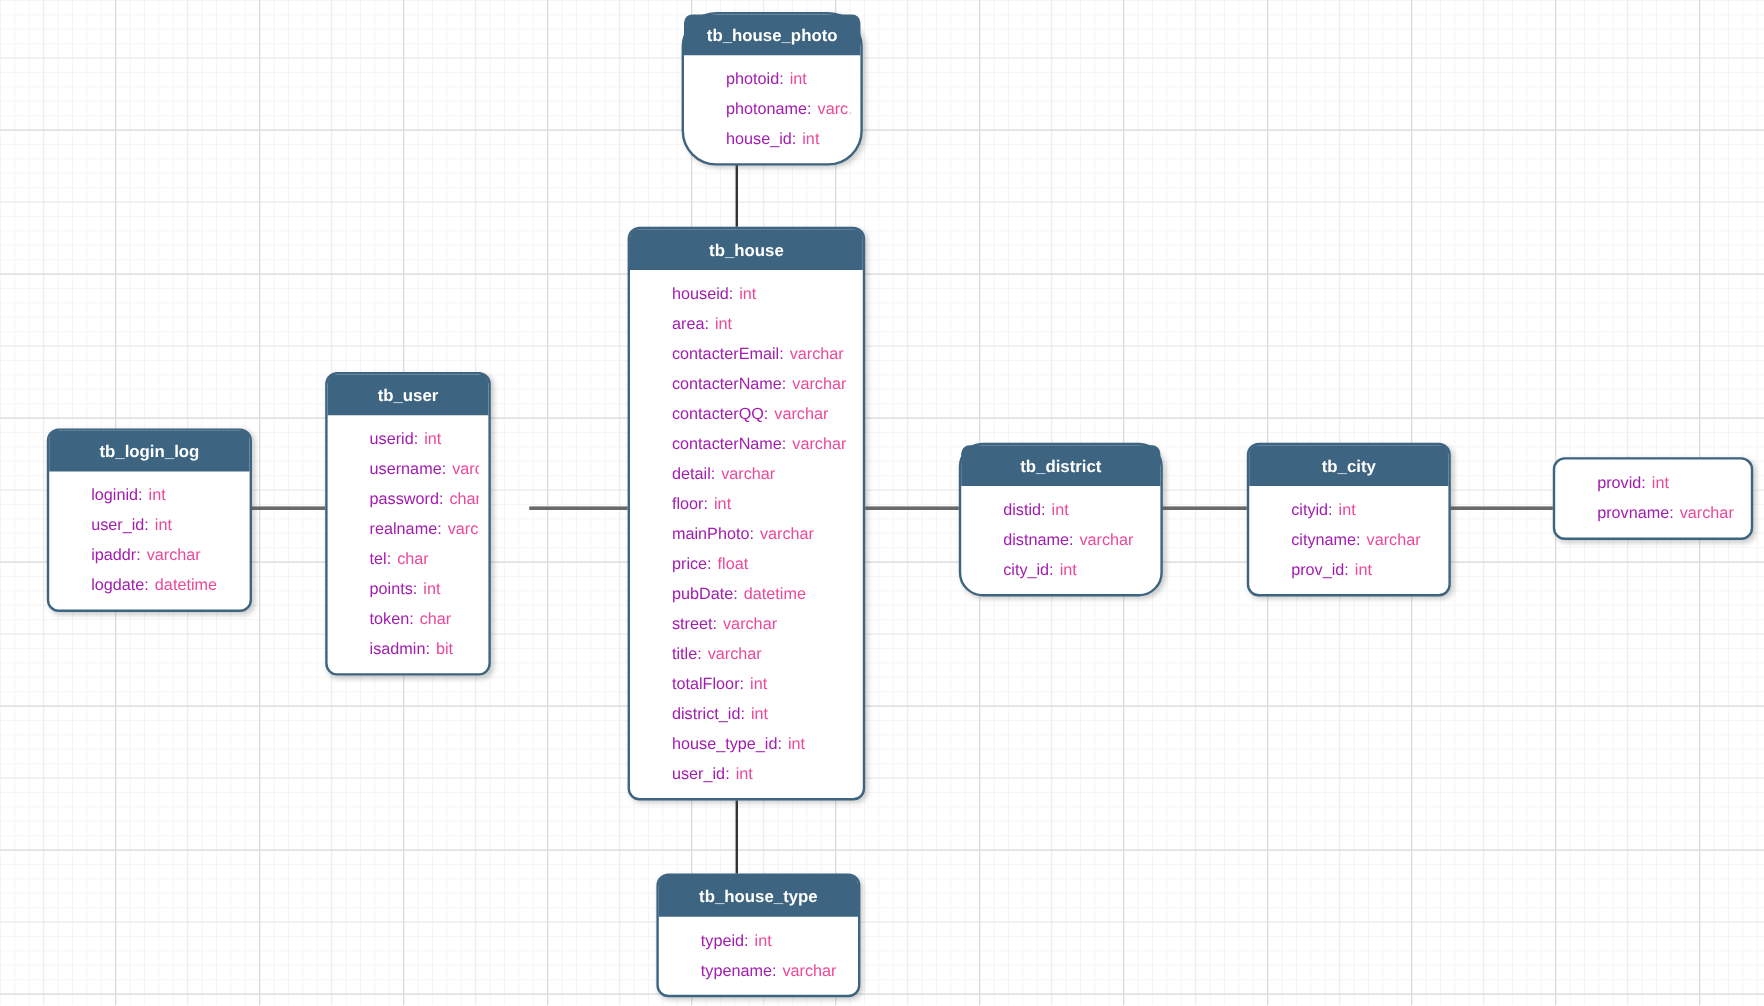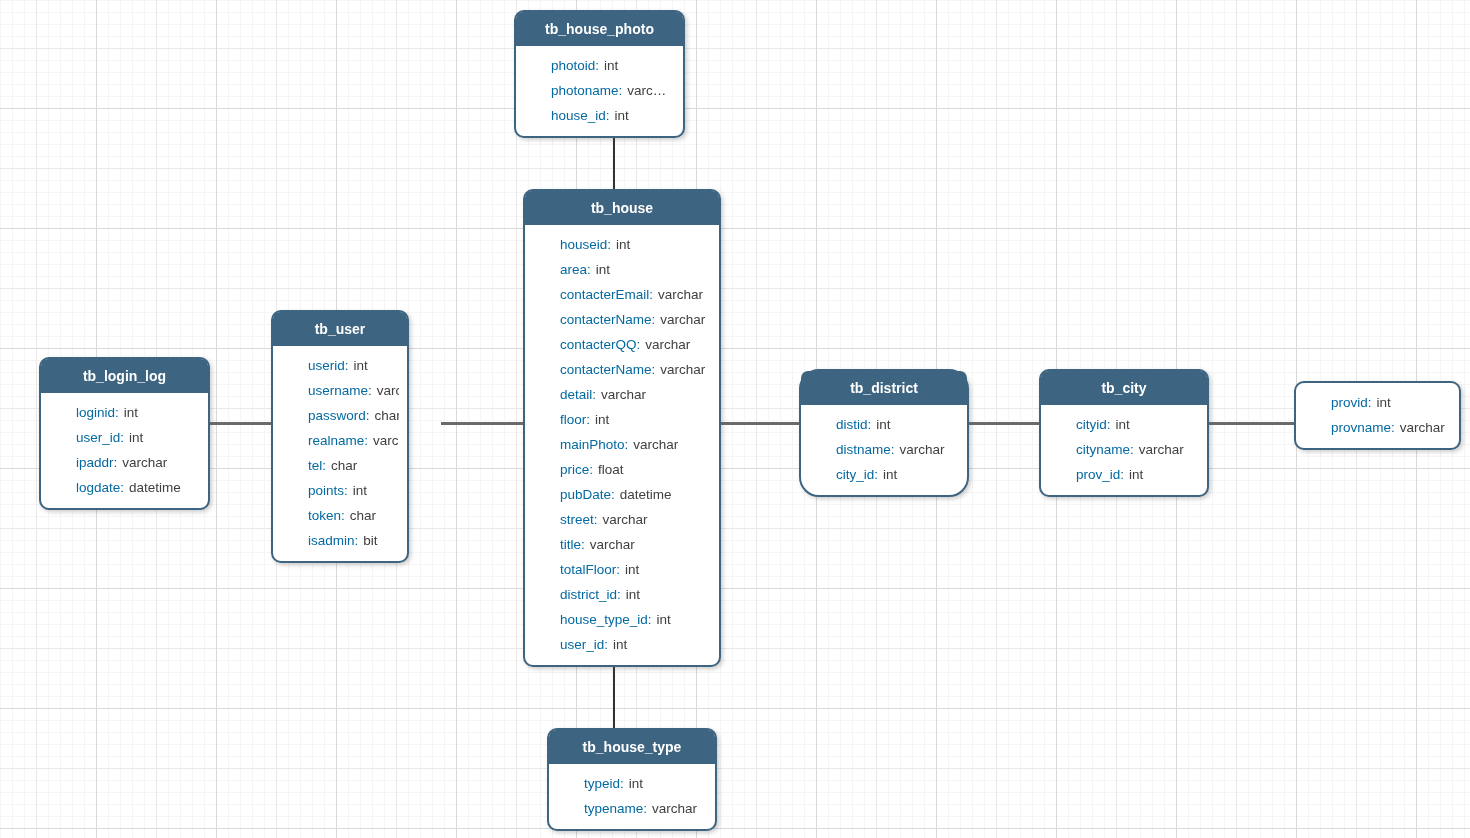--- a/index.html
+++ b/index.html
@@ -42,25 +42,25 @@
     border-radius:7px 7px 0 0;
     white-space:nowrap;
     overflow:hidden;
   }
   .table-body{
     padding:7px 8px 8px 35px;
     font-size:13.5px;
     white-space:nowrap;
   }
   .table-body .row{line-height:25px;height:25px;overflow:hidden;}
-  .fname{color:#0369a1;text-align:right;}
-  .ftype{color:#404040;margin-left:5px;}
+  .fname{color:#a21caf;text-align:right;}
+  .ftype{color:#ec4899;margin-left:5px;}
 
   
-  .t-photo    {left:514px;top:10px; width:171px;}
+  .t-photo    {left:568px;top:10px; width:151px;border-radius:29px;}
   .t-house    {left:523px;top:189px;width:198px;}
   .t-user     {left:271px;top:310px;width:138px;}
   .t-loginlog {left:18px; top:357px;width:171px;margin-left:21px;}
   .t-district {left:799px;top:369px;width:170px;border-radius:20px;}
   .t-city     {left:1039px;top:369px;width:170px;}
   .t-province {left:1294px;top:381px;width:167px;}
   .t-housetype{left:547px;top:728px;width:170px;}
 
   
   .connector{position:absolute;background:#6a6a6a;}

